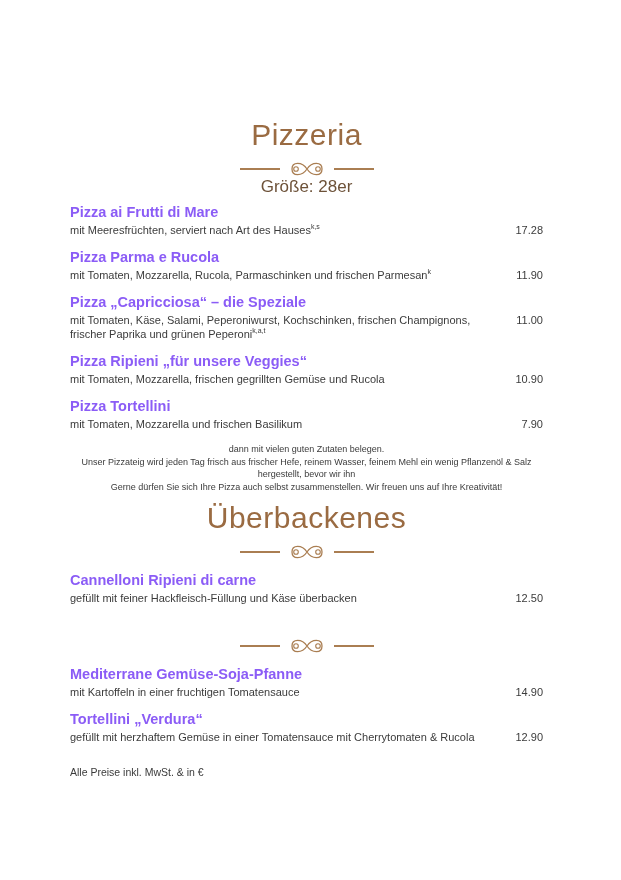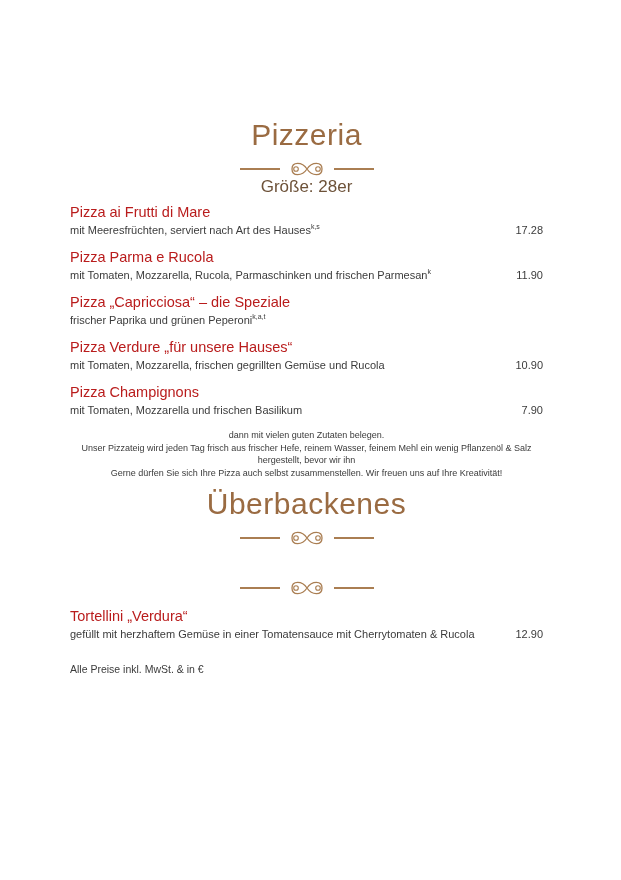--- a/index.html
+++ b/index.html
@@ -40,22 +40,23 @@
       font-size: 17px;
       line-height: 13px;
       color: #6d5239;
       margin-top: 2px;
     }
     .items { margin-top: 11px; }
     .item { margin-bottom: 12px; }
     .item-name {
       font-size: 14.5px;
       line-height: 17px;
-      color: #b91c1c;
+      color: #8b5cf6;
       margin-bottom: 2px;
+      font-weight: bold;
     }
     .item-row {
       display: flex;
       justify-content: space-between;
       align-items: baseline;
       font-size: 11px;
       line-height: 14px;
       color: #3b3b3b;
     }
     .item-desc { flex: 1 1 auto; }
@@ -120,34 +121,38 @@
           <div class="item-name">Pizza Parma e Rucola</div>
           <div class="item-row">
             <div class="item-desc"><span>mit Tomaten, Mozzarella, Rucola, Parmaschinken und frischen Parmesan</span><sup>k</sup></div>
             <div class="item-price">11.90</div>
           </div>
         </div>
 
         <div class="item">
           <div class="item-name">Pizza „Capricciosa“ – die Speziale</div>
           <div class="item-row">
+            <div class="item-desc"><span>mit Tomaten, Käse, Salami, Peperoniwurst, Kochschinken, frischen Champignons,</span></div>
+            <div class="item-price">11.00</div>
+          </div>
+          <div class="item-row">
             <div class="item-desc"><span>frischer Paprika und grünen Peperoni</span><sup>k,a,t</sup></div>
           </div>
         </div>
 
         <div class="item">
-          <div class="item-name">Pizza Verdure „für unsere Hauses“</div>
+          <div class="item-name">Pizza Ripieni „für unsere Veggies“</div>
           <div class="item-row">
             <div class="item-desc"><span>mit Tomaten, Mozzarella, frischen gegrillten Gemüse und Rucola</span></div>
             <div class="item-price">10.90</div>
           </div>
         </div>
 
         <div class="item">
-          <div class="item-name">Pizza Champignons</div>
+          <div class="item-name">Pizza Tortellini</div>
           <div class="item-row">
             <div class="item-desc"><span>mit Tomaten, Mozzarella und frischen Basilikum</span></div>
             <div class="item-price">7.90</div>
           </div>
         </div>
 
       </div>
 
       <div class="note">
         <div>dann mit vielen guten Zutaten belegen.</div>
@@ -163,40 +168,54 @@
           <line x1="0" y1="9" x2="40" y2="9" stroke-width="2"></line>
           <path d="M67 9 C62 1.5, 52 1.5, 52 9 C52 16.5, 62 16.5, 67 9 C72 1.5, 82 1.5, 82 9 C82 16.5, 72 16.5, 67 9" stroke-width="1.3"></path>
           <circle cx="56" cy="9" r="2.3" stroke-width="1.1"></circle>
           <circle cx="78" cy="9" r="2.3" stroke-width="1.1"></circle>
           <line x1="94" y1="9" x2="134" y2="9" stroke-width="2"></line>
         </svg>
       </div>
 
       <div class="items">
 
+        <div class="item">
+          <div class="item-name">Cannelloni Ripieni di carne</div>
+          <div class="item-row">
+            <div class="item-desc"><span>gefüllt mit feiner Hackfleisch-Füllung und Käse überbacken</span></div>
+            <div class="item-price">12.50</div>
+          </div>
+        </div>
 
         <div class="item">
         </div>
 
       </div>
     </div>
 
     <div class="section section--vegan">
       <div class="ornament">
         <svg width="134" height="18" viewBox="0 0 134 18" stroke="currentColor" fill="none">
           <line x1="0" y1="9" x2="40" y2="9" stroke-width="2"></line>
           <path d="M67 9 C62 1.5, 52 1.5, 52 9 C52 16.5, 62 16.5, 67 9 C72 1.5, 82 1.5, 82 9 C82 16.5, 72 16.5, 67 9" stroke-width="1.3"></path>
           <circle cx="56" cy="9" r="2.3" stroke-width="1.1"></circle>
           <circle cx="78" cy="9" r="2.3" stroke-width="1.1"></circle>
           <line x1="94" y1="9" x2="134" y2="9" stroke-width="2"></line>
         </svg>
       </div>
 
       <div class="items">
 
+        <div class="item">
+          <div class="item-name">Mediterrane Gemüse-Soja-Pfanne</div>
+          <div class="item-row">
+            <div class="item-desc"><span>mit Kartoffeln in einer fruchtigen Tomatensauce</span></div>
+            <div class="item-price">14.90</div>
+          </div>
+        </div>
 
         <div class="item">
           <div class="item-name">Tortellini „Verdura“</div>
           <div class="item-row">
             <div class="item-desc"><span>gefüllt mit herzhaftem Gemüse in einer Tomatensauce mit Cherrytomaten &amp; Rucola</span></div>
             <div class="item-price">12.90</div>
           </div>
         </div>
 
       </div>

